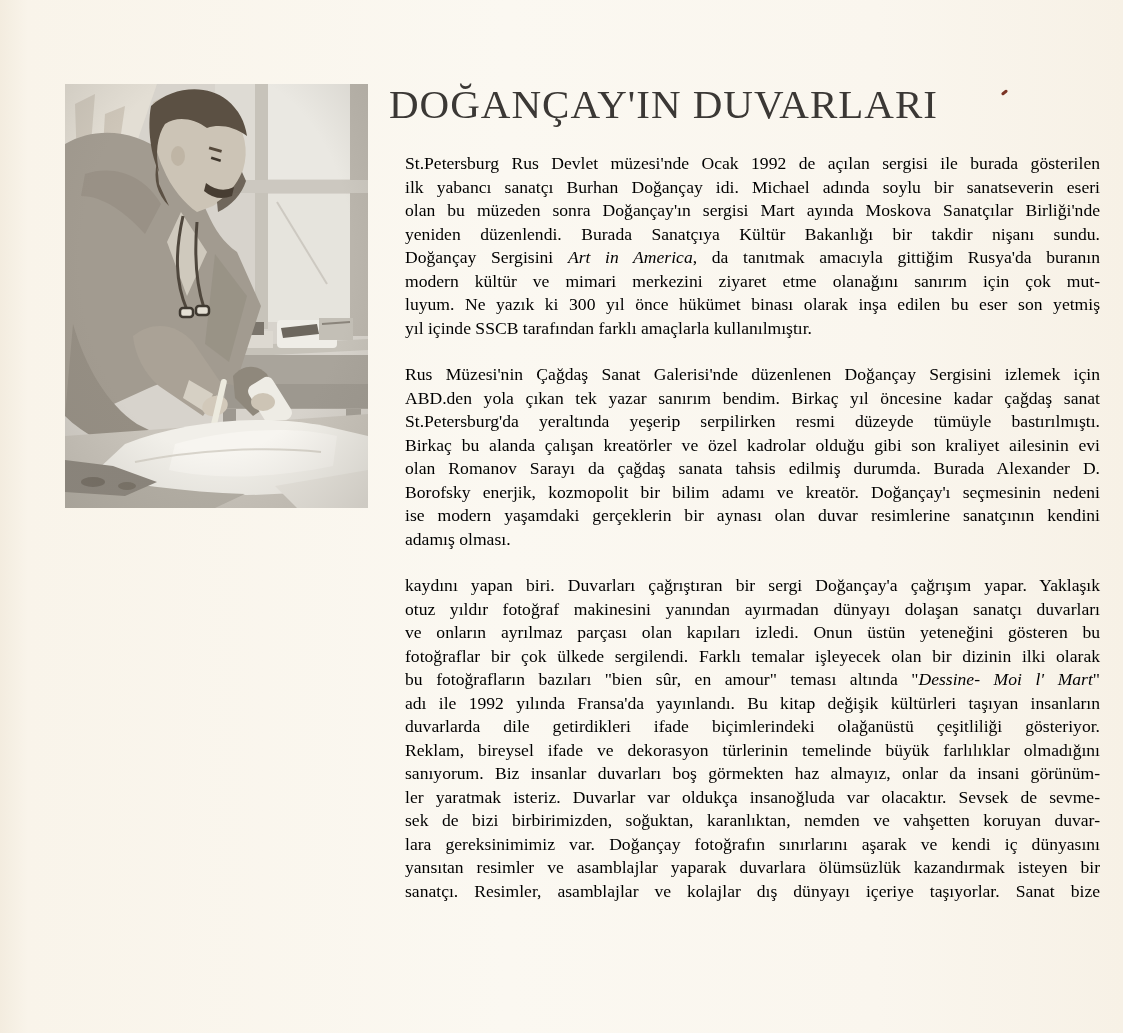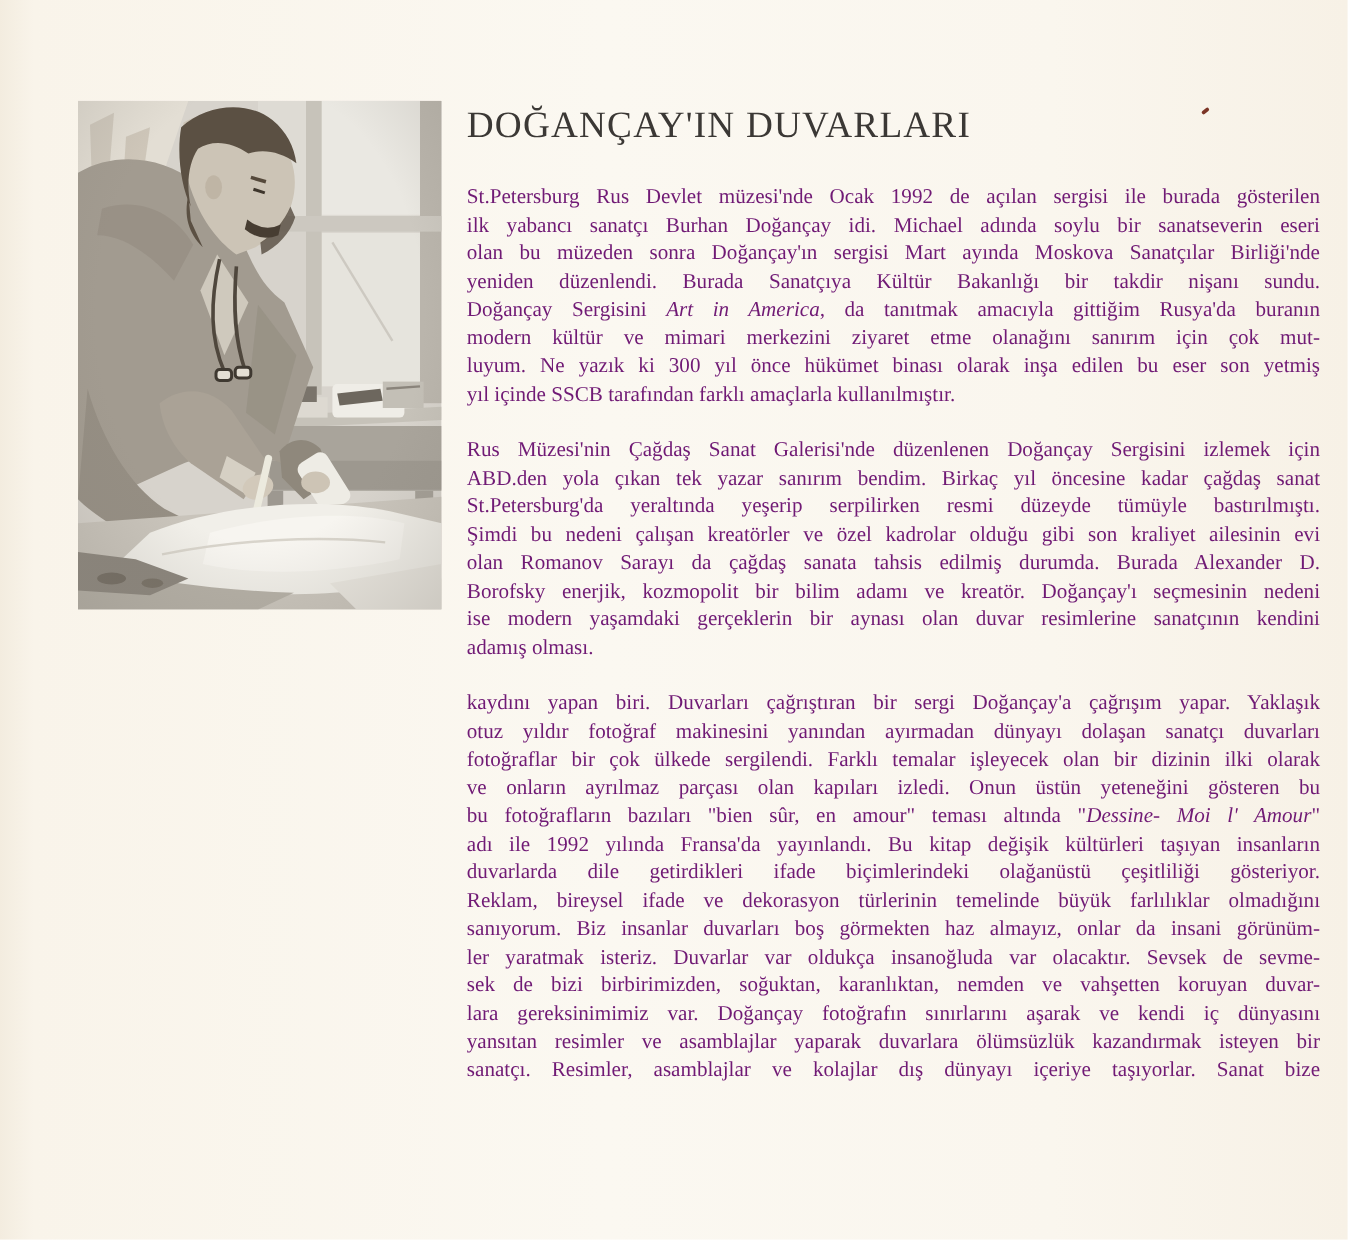--- a/index.html
+++ b/index.html
@@ -8,24 +8,24 @@
     background:linear-gradient(90deg,#f3ecdf 0px,#f9f4ea 28px,#fbf8f1 45%,#faf6ee 78%,#f7f1e6 100%);
     font-family:"Liberation Serif","DejaVu Serif",serif;
   }
   .page{position:absolute;inset:0;}
   .photo{
     position:absolute;left:65px;top:84px;width:303px;height:424px;margin:0;
   }
   .photo svg{display:block;width:100%;height:100%;}
   .content{position:absolute;left:389px;top:86px;width:711px;}
   .title{
-    font-size:31px;font-weight:400;color:#3b3835;letter-spacing:1px;
+    font-size:41px;font-weight:400;color:#3b3835;letter-spacing:1px;
     margin:0 0 30px 0;line-height:36px;white-space:nowrap;
   }
-  .paras{color:#701a75;}
+  .paras{color:#000000;margin-left:16px;}
   .para{font-size:17.6px;line-height:23.5px;margin:0 0 23px 0;}
   .para:last-child{margin-bottom:0;}
   .line{text-align:justify;text-align-last:justify;}
   .line.last{text-align-last:left;}
   .it{font-style:italic;}
   .speck{
     position:absolute;left:1001px;top:91px;width:7px;height:3px;
     background:#7c3526;border-radius:2px;transform:rotate(-38deg);
   }
   .bottom-bar{
@@ -136,32 +136,32 @@
           <div class="line"><span>yeniden düzenlendi. Burada Sanatçıya Kültür Bakanlığı bir takdir nişanı sundu.</span></div>
           <div class="line"><span>Doğançay Sergisini </span><span class="it">Art in America</span><span>, da tanıtmak amacıyla gittiğim Rusya'da buranın</span></div>
           <div class="line"><span>modern kültür ve mimari merkezini ziyaret etme olanağını sanırım için çok mut-</span></div>
           <div class="line"><span>luyum. Ne yazık ki 300 yıl önce hükümet binası olarak inşa edilen bu eser son yetmiş</span></div>
           <div class="line last"><span>yıl içinde SSCB tarafından farklı amaçlarla kullanılmıştır.</span></div>
         </div>
         <div class="para">
           <div class="line"><span>Rus Müzesi'nin Çağdaş Sanat Galerisi'nde düzenlenen Doğançay Sergisini izlemek için</span></div>
           <div class="line"><span>ABD.den yola çıkan tek yazar sanırım bendim. Birkaç yıl öncesine kadar çağdaş sanat</span></div>
           <div class="line"><span>St.Petersburg'da yeraltında yeşerip serpilirken resmi düzeyde tümüyle bastırılmıştı.</span></div>
-          <div class="line"><span>Şimdi bu nedeni çalışan kreatörler ve özel kadrolar olduğu gibi son kraliyet ailesinin evi</span></div>
+          <div class="line"><span>Birkaç bu alanda çalışan kreatörler ve özel kadrolar olduğu gibi son kraliyet ailesinin evi</span></div>
           <div class="line"><span>olan Romanov Sarayı da çağdaş sanata tahsis edilmiş durumda. Burada Alexander D.</span></div>
           <div class="line"><span>Borofsky enerjik, kozmopolit bir bilim adamı ve kreatör. Doğançay'ı seçmesinin nedeni</span></div>
           <div class="line"><span>ise modern yaşamdaki gerçeklerin bir aynası olan duvar resimlerine sanatçının kendini</span></div>
           <div class="line last"><span>adamış olması.</span></div>
         </div>
         <div class="para">
           <div class="line"><span>kaydını yapan biri. Duvarları çağrıştıran bir sergi Doğançay'a çağrışım yapar. Yaklaşık</span></div>
           <div class="line"><span>otuz yıldır fotoğraf makinesini yanından ayırmadan dünyayı dolaşan sanatçı duvarları</span></div>
+          <div class="line"><span>ve onların ayrılmaz parçası olan kapıları izledi. Onun üstün yeteneğini gösteren bu</span></div>
           <div class="line"><span>fotoğraflar bir çok ülkede sergilendi. Farklı temalar işleyecek olan bir dizinin ilki olarak</span></div>
-          <div class="line"><span>ve onların ayrılmaz parçası olan kapıları izledi. Onun üstün yeteneğini gösteren bu</span></div>
-          <div class="line"><span>bu fotoğrafların bazıları "bien sûr, en amour" teması altında "</span><span class="it">Dessine- Moi l' Amour</span><span>"</span></div>
+          <div class="line"><span>bu fotoğrafların bazıları "bien sûr, en amour" teması altında "</span><span class="it">Dessine- Moi l' Mart</span><span>"</span></div>
           <div class="line"><span>adı ile 1992 yılında Fransa'da yayınlandı. Bu kitap değişik kültürleri taşıyan insanların</span></div>
           <div class="line"><span>duvarlarda dile getirdikleri ifade biçimlerindeki olağanüstü çeşitliliği gösteriyor.</span></div>
           <div class="line"><span>Reklam, bireysel ifade ve dekorasyon türlerinin temelinde büyük farlılıklar olmadığını</span></div>
           <div class="line"><span>sanıyorum. Biz insanlar duvarları boş görmekten haz almayız, onlar da insani görünüm-</span></div>
           <div class="line"><span>ler yaratmak isteriz. Duvarlar var oldukça insanoğluda var olacaktır. Sevsek de sevme-</span></div>
           <div class="line"><span>sek de bizi birbirimizden, soğuktan, karanlıktan, nemden ve vahşetten koruyan duvar-</span></div>
           <div class="line"><span>lara gereksinimimiz var. Doğançay fotoğrafın sınırlarını aşarak ve kendi iç dünyasını</span></div>
           <div class="line"><span>yansıtan resimler ve asamblajlar yaparak duvarlara ölümsüzlük kazandırmak isteyen bir</span></div>
           <div class="line"><span>sanatçı. Resimler, asamblajlar ve kolajlar dış dünyayı içeriye taşıyorlar. Sanat bize</span></div>
         </div>

